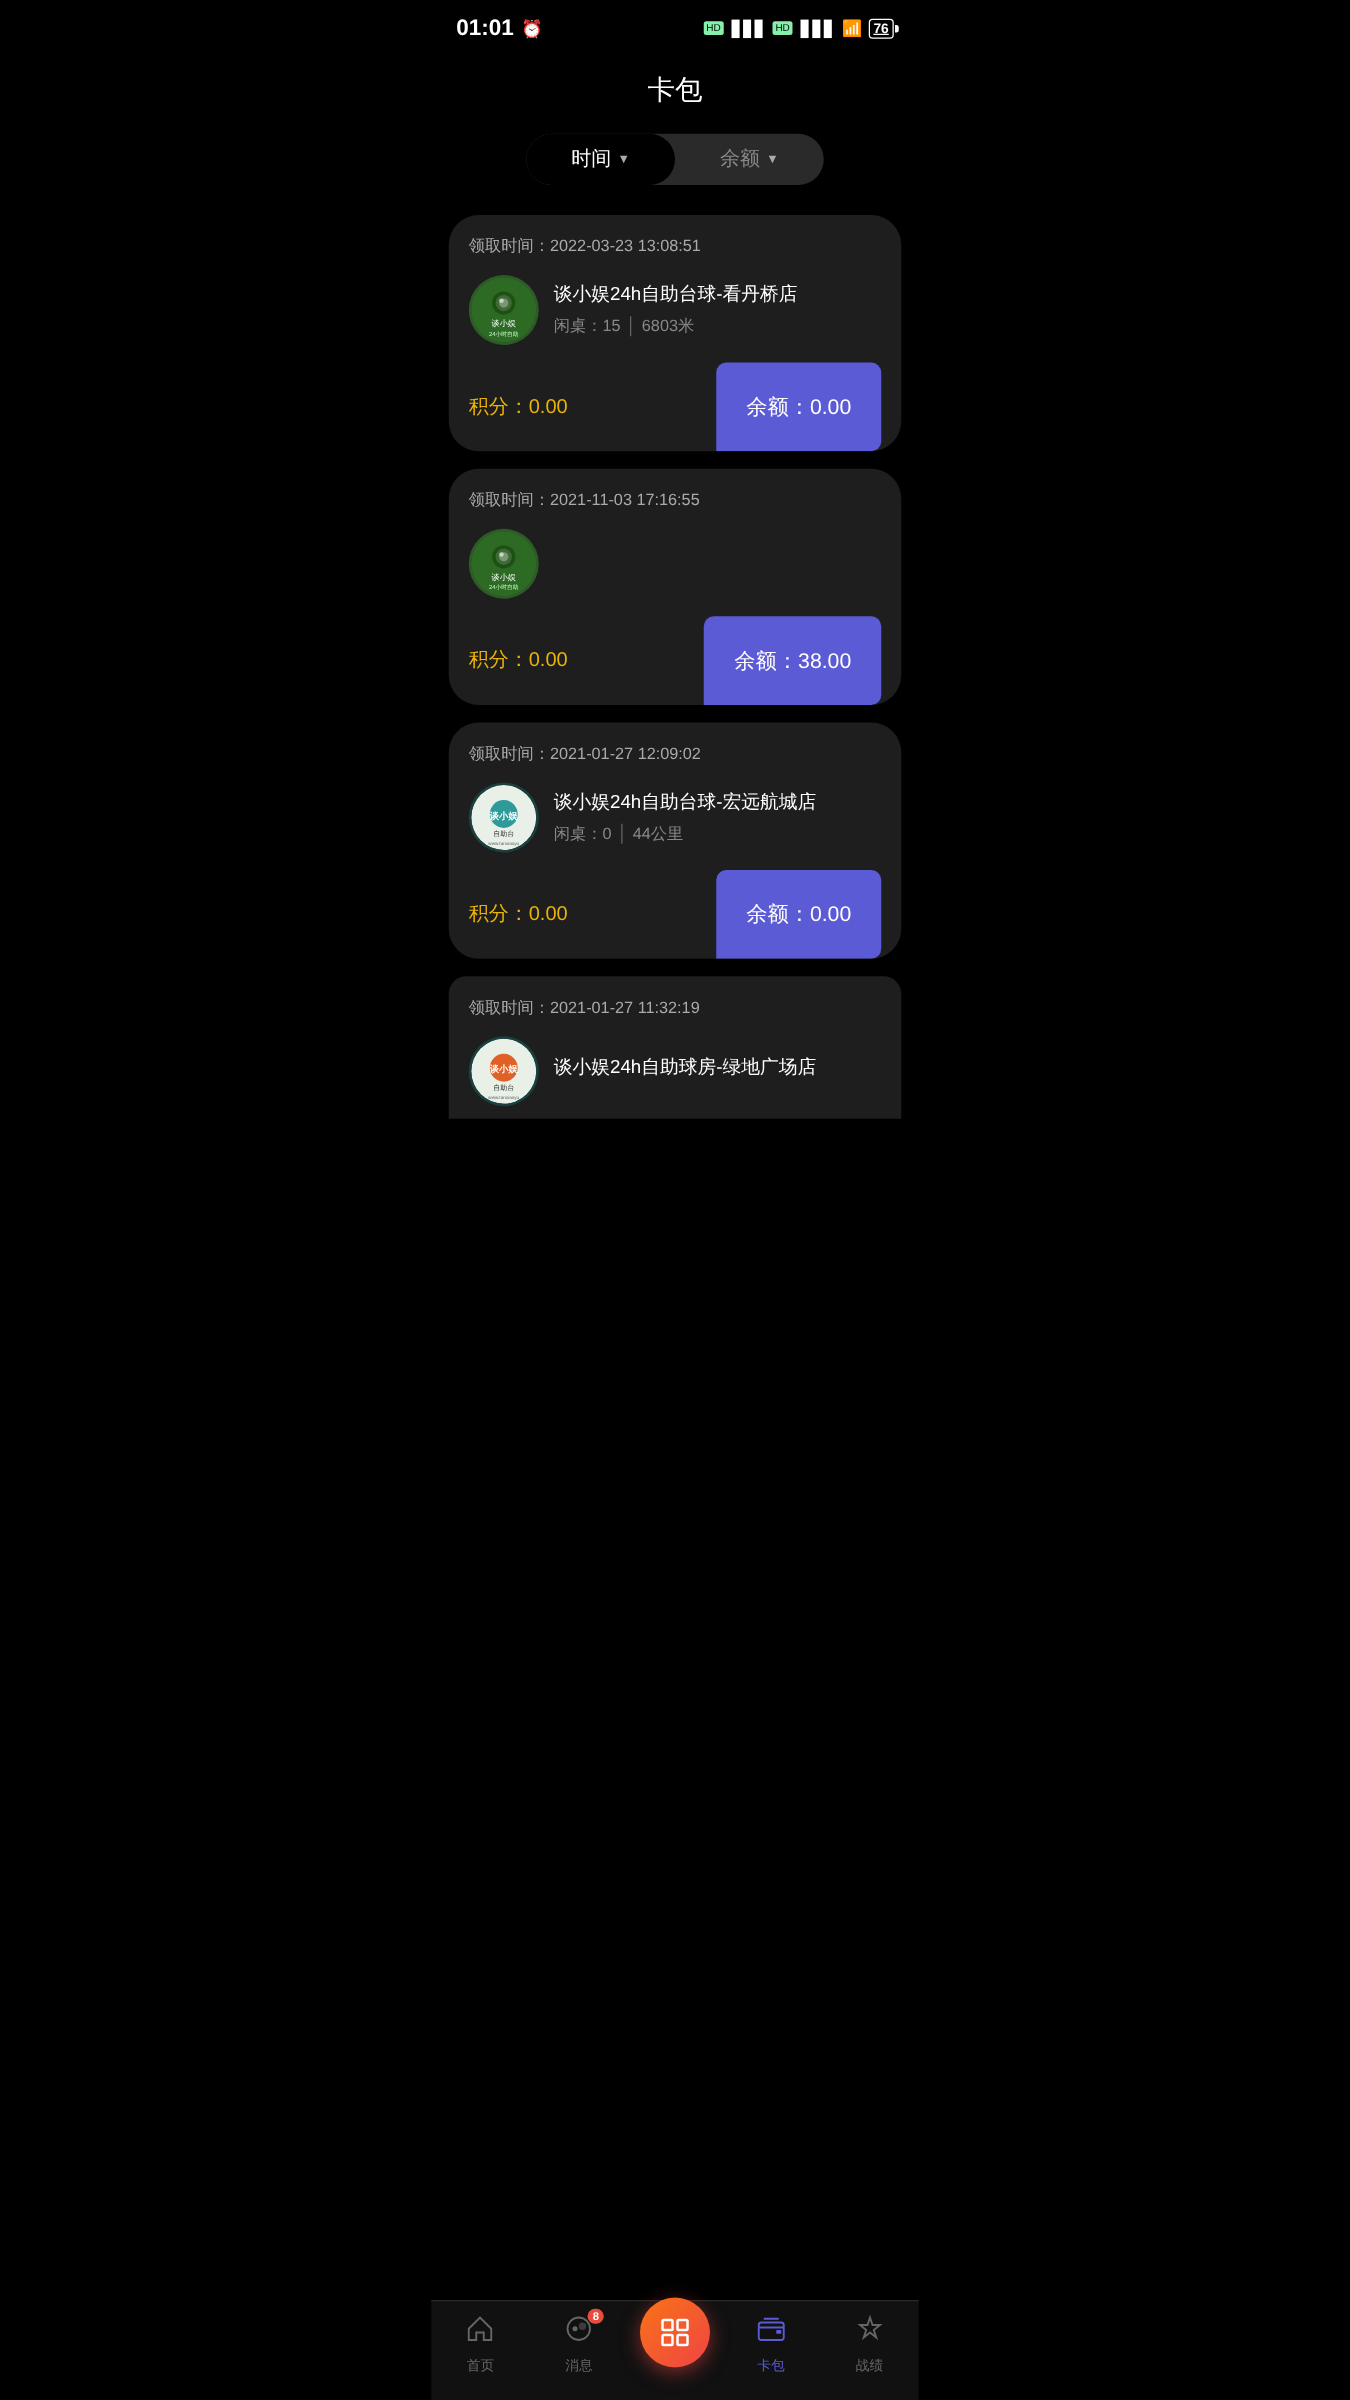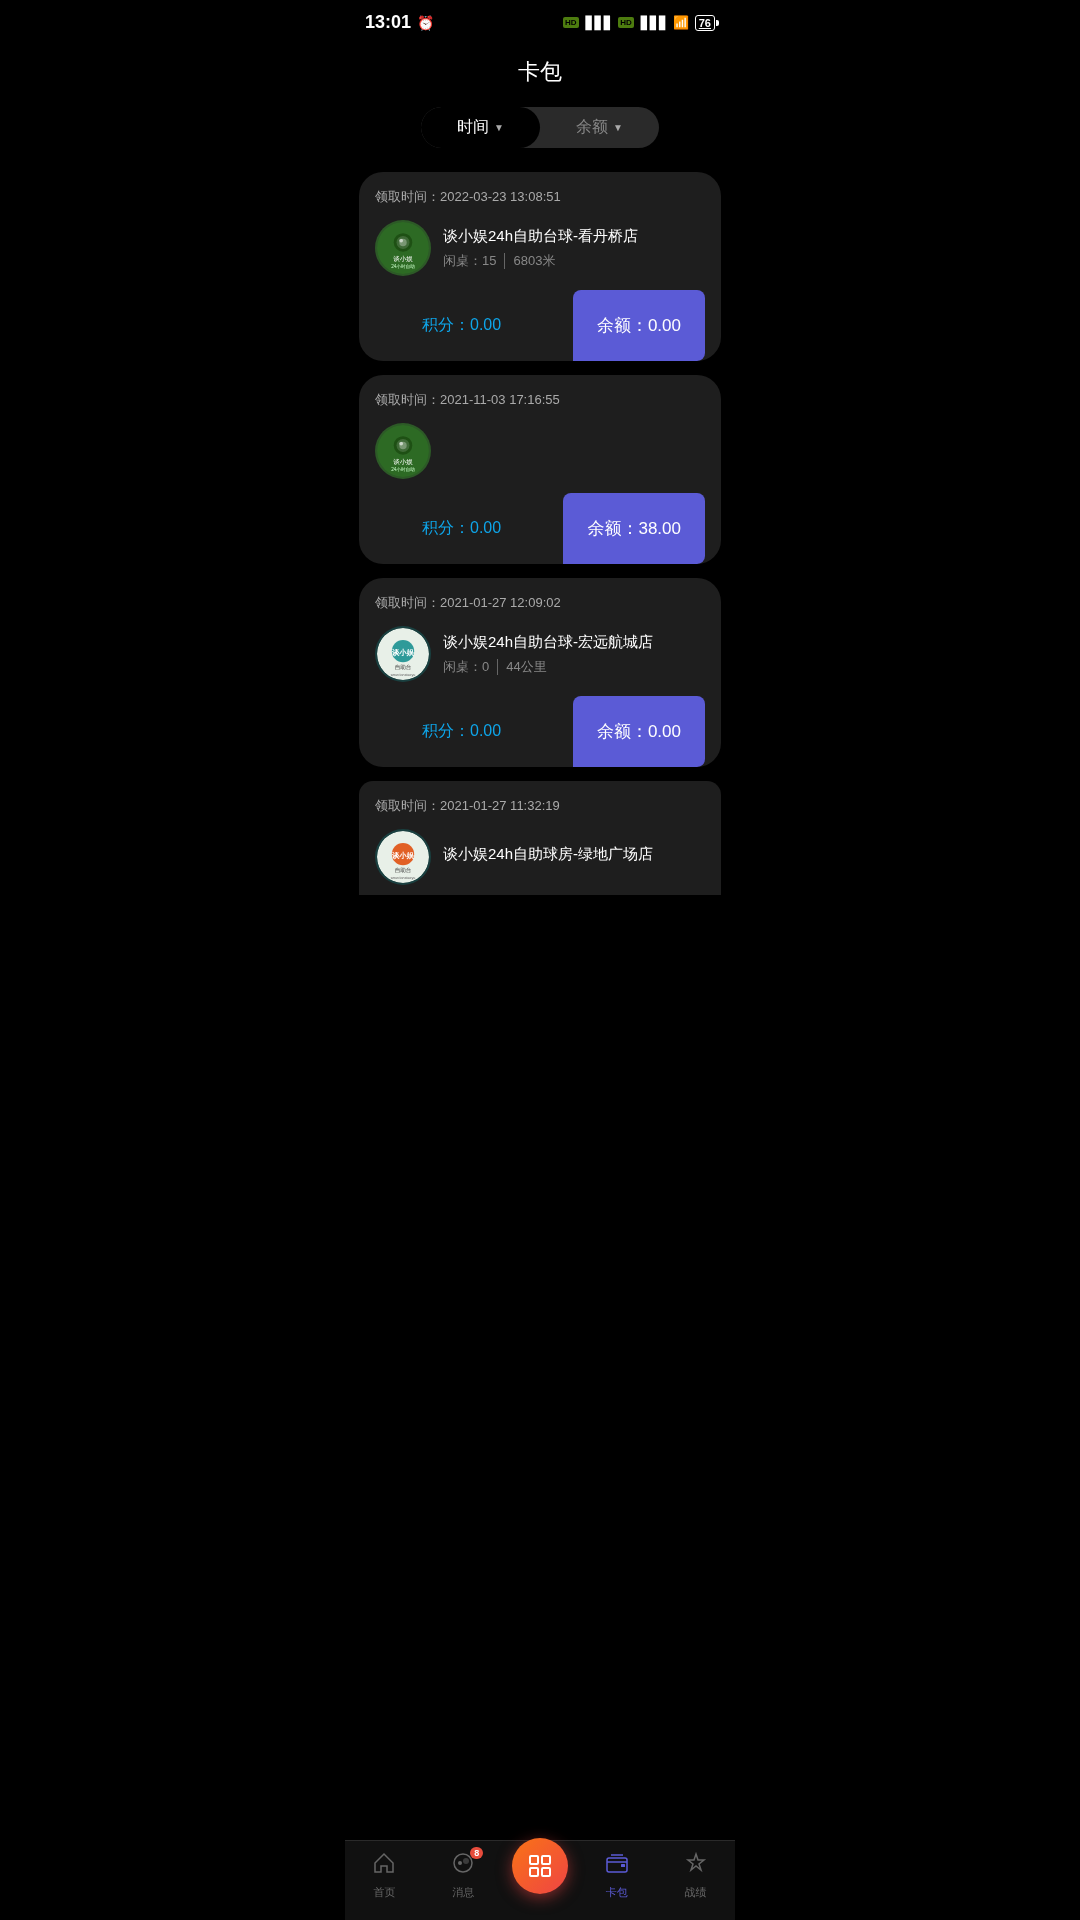--- a/index.html
+++ b/index.html
@@ -149,23 +149,22 @@
       color: #888;
     }
 
     .card-bottom {
       display: flex;
       align-items: center;
       justify-content: space-between;
     }
     .card-points {
       font-size: 16px;
-      color: #0ea5e9;
+      color: #eab308;
       padding: 14px 0;
-      margin-left: 47px;
     }
     .card-balance {
       background: #5b5bd6;
       border-radius: 8px 8px 8px 0;
       padding: 24px 24px;
       font-size: 17px;
       font-weight: 500;
       color: #fff;
       min-width: 120px;
       text-align: center;
@@ -245,42 +244,42 @@
       width: 1px;
       height: 16px;
       background: #666;
       display: inline-block;
       margin: 0 8px;
       vertical-align: middle;
     }
 
     
     .hd-badge {
-      background: #4d7c0f;
+      background: #86efac;
       color: #000;
       font-size: 8px;
-      font-weight: 700;
+      font-weight: 400;
       padding: 1px 2px;
       border-radius: 2px;
       margin-right: 2px;
     }
     .wifi-symbol { font-size: 13px; }
 
     .content-wrapper {
       padding-bottom: 100px;
     }
   </style>
 </head>
 <body>
 
 <div class="content-wrapper">
 
   <div class="status-bar">
     <div class="status-left">
-      <span class="status-time">13:01</span>
+      <span class="status-time">01:01</span>
       <span class="alarm-icon">⏰</span>
     </div>
     <div class="status-right">
       <span class="hd-badge">HD</span>
       <span>▋▋▋</span>
       <span class="hd-badge">HD</span>
       <span>▋▋▋</span>
       <span class="wifi-symbol">📶</span>
       <span class="battery-icon">76</span>
     </div>

